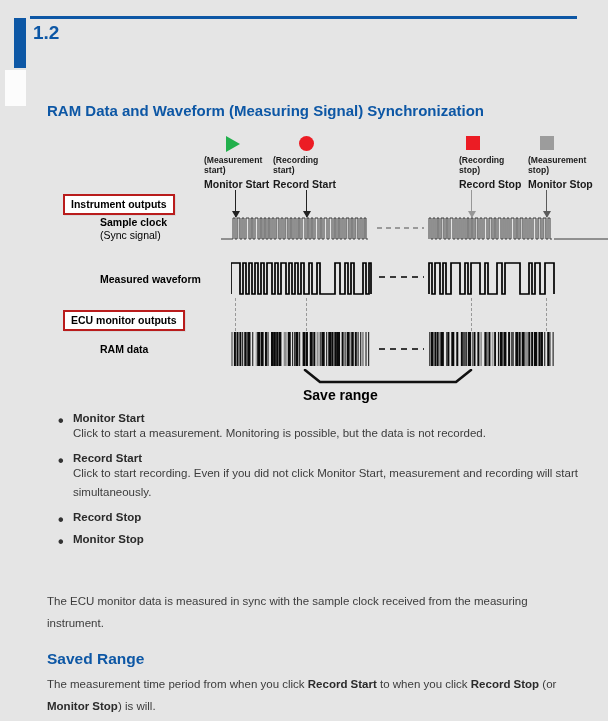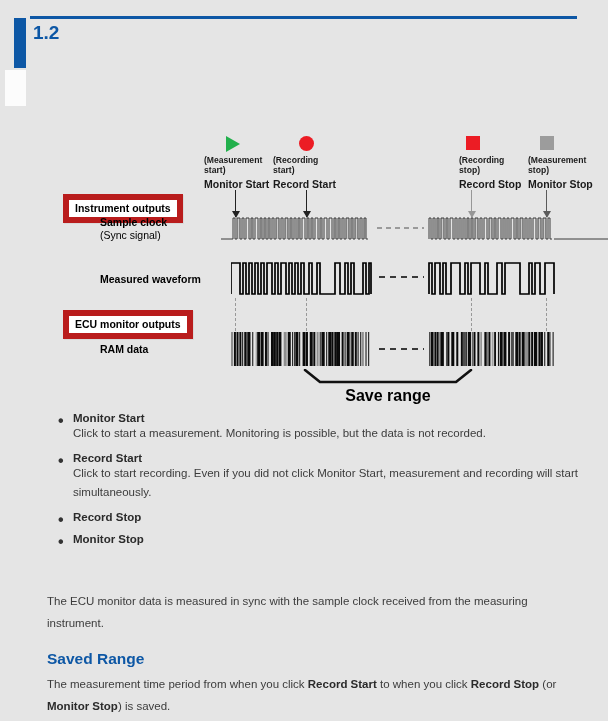--- a/index.html
+++ b/index.html
@@ -22,28 +22,28 @@
   .marker .icon { height:16px; }
   .tri { width:0; height:0; border-left:14px solid #22b04c; border-top:8px solid transparent; border-bottom:8px solid transparent; }
   .dot { width:15px; height:15px; border-radius:50%; background:#ec1c24; }
   .sq  { width:14px; height:14px; }
   .sq.red { background:#ec1c24; } .sq.gray { background:#9c9c9c; }
   .paren { font-size:8.6px; font-weight:bold; line-height:10px; margin-top:3px; }
   .mlabel { font-size:10.5px; font-weight:bold; margin-top:3px; white-space:nowrap; }
   .arrow { position:absolute; width:1px; top:60px; height:27px; background:var(--c); }
   .arrow::after { content:""; position:absolute; left:-3.5px; bottom:-1px; width:0; height:0;
                   border-left:4px solid transparent; border-right:4px solid transparent; border-top:7px solid var(--c); }
-  .obox { position:absolute; left:47px; border:6px solid #b91c1c; background:#fff; box-shadow:1px 1px 0 #d9d9d9;
+  .obox { position:absolute; left:47px; border:2px solid #b91c1c; background:#fff; box-shadow:1px 1px 0 #d9d9d9;
           font-size:10.5px; font-weight:bold; color:#000; padding:2px 6px 3px; white-space:nowrap; }
   .rowlabel { position:absolute; left:84px; font-size:10.5px; font-weight:bold; color:#000; line-height:12.5px; }
   .rowlabel .norm { font-weight:normal; }
   .wavesvg { position:absolute; display:block; }
   .connector { position:absolute; top:168px; height:33px; width:1px; border-left:1px dashed #999; }
-  .saverange { position:absolute; left:287px; top:257px; width:170px; text-align:center;
-               font-size:16px; font-weight:bold; color:#000; }
+  .saverange { position:absolute; left:287px; top:257px; width:170px; 
+               font-size:14px; font-weight:bold; color:#000; }
 
   
   .bullets { position:absolute; left:47px; top:412px; width:540px; list-style:none; }
   .bullets li { position:relative; padding-left:26px; margin-bottom:10px; }
   .bullets li::before { content:"\2022"; position:absolute; left:11px; top:0; font-weight:bold; color:#333; }
   .btitle { font-size:11.5px; font-weight:bold; color:#2b2b2b; }
   .bdesc  { font-size:11.5px; line-height:1.6; color:#3c3c3c; }
   .para1 { position:absolute; left:47px; top:590px; width:505px; font-size:11.5px; line-height:1.95; color:#3c3c3c; }
   .h2 { position:absolute; left:47px; top:650px; font-size:15.5px; font-weight:bold; color:#0d57a5; }
   .para2 { position:absolute; left:47px; top:673px; width:528px; font-size:11.5px; line-height:1.95; color:#3c3c3c; }
@@ -51,20 +51,21 @@
 </style>
 </head>
 <body>
 
 <div class="page">
 
   <div class="top-rule"></div>
   <div class="side-bar"></div>
   <div class="faint-tab"></div>
   <div class="h1-num">1.2</div>
+  <div class="subtitle">RAM Data and Waveform (Measuring Signal) Synchronization</div>
 
   <div class="diagram">
 
     <div class="marker" style="left:188px; top:6px; width:72px;">
       <div class="icon" style="padding-left:22px;">
           <div class="tri"></div>
         </div>
       <div class="paren">(Measurement start)</div>
       <div class="mlabel">Monitor Start</div>
     </div>
@@ -267,15 +268,15 @@
     <li>
       <div class="btitle">Record Stop</div>
     </li>
     <li>
       <div class="btitle">Monitor Stop</div>
     </li>
   </ul>
 
   <div class="para1">The ECU monitor data is measured in sync with the sample clock received from the measuring instrument.</div>
   <div class="h2">Saved Range</div>
-  <div class="para2"><span>The measurement time period from when you click </span><span class="b">Record Start</span><span> to when you click </span><span class="b">Record Stop</span><span> (or </span><span class="b">Monitor Stop</span><span>) is saved.</span></div>
+  <div class="para2"><span>The measurement time period from when you click </span><span class="b">Record Start</span><span> to when you click </span><span class="b">Record Stop</span><span> (or </span><span class="b">Monitor Stop</span><span>) is will.</span></div>
 
 </div>
 
 </body></html>

